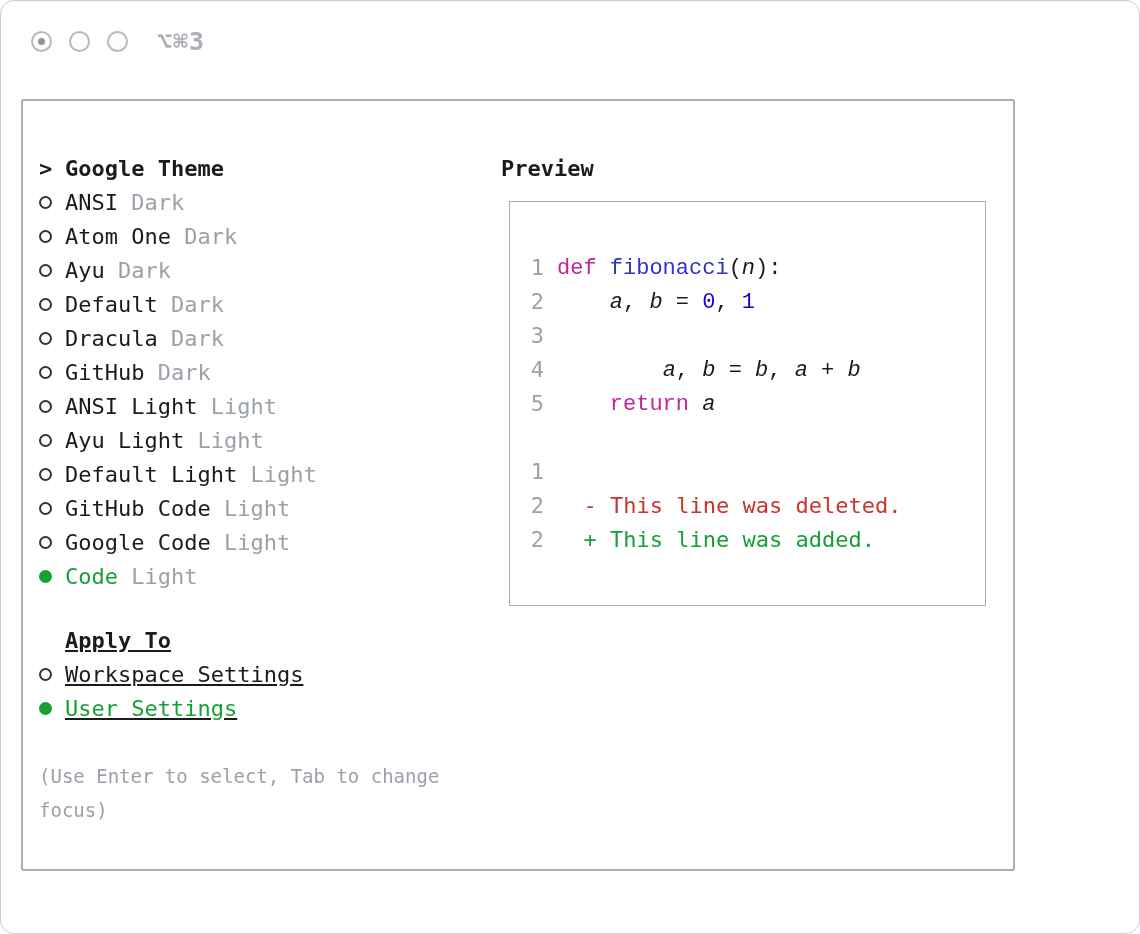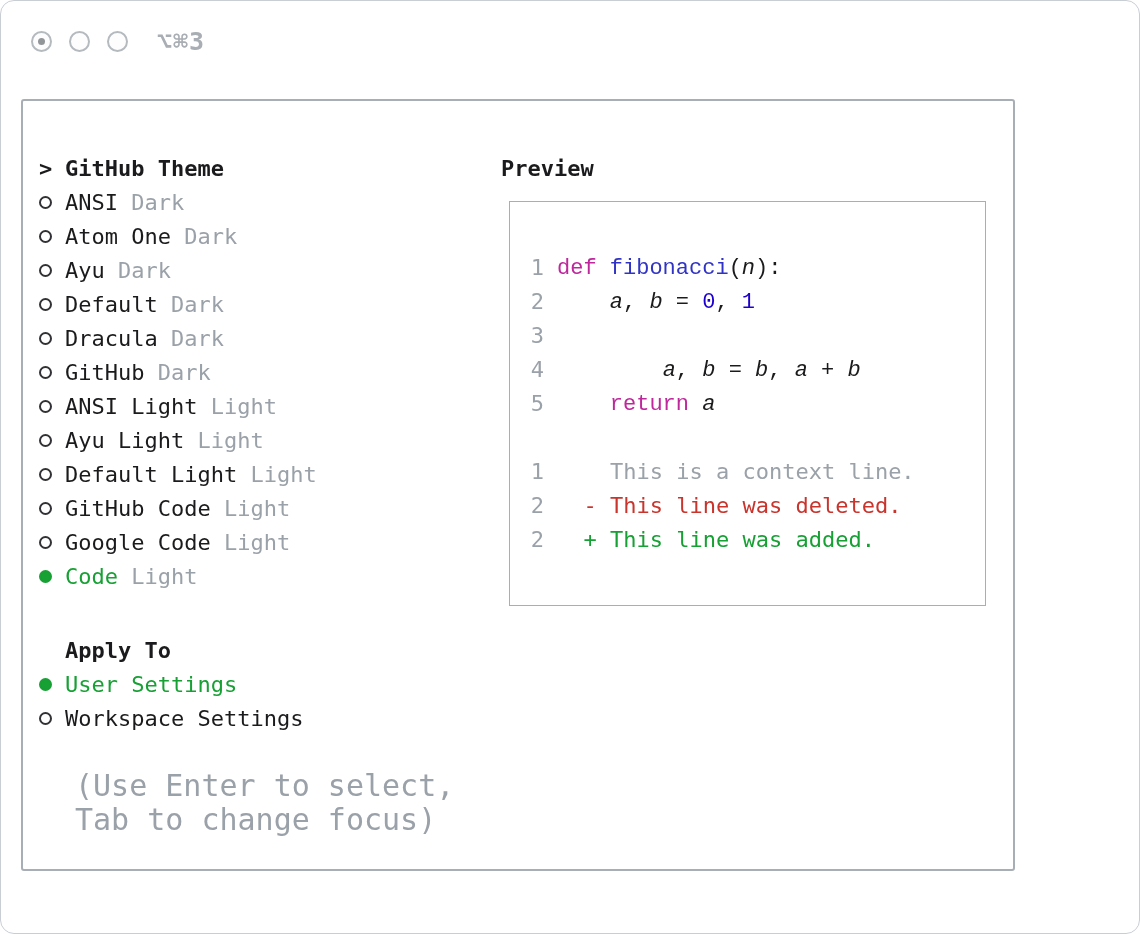--- a/index.html
+++ b/index.html
@@ -29,25 +29,24 @@
   .right { position: absolute; left: 478px; top: 50px; width: 502px; }
   .row { display: flex; align-items: center; height: 34px; font-size: 22px; }
   .row span { white-space: pre; }
   .lead { flex: none; width: 26px; display: flex; align-items: center; }
   .bold { font-weight: bold; }
   .radio { width: 13px; height: 13px; border: 2px solid #323236; border-radius: 50%; }
   .radio-on { border-color: var(--c-green, #17a034); background: var(--c-green, #17a034); }
   .name { color: var(--c-text, #1b1b1d); }
   .name.sel { color: var(--c-green, #17a034); }
   .tag { color: var(--c-muted, #9aa1a8); }
-  .apply { margin-top: 40px; }
+  .apply { margin-top: 30px; text-decoration: underline; }
   .help {
-    margin-top: 34px; width: 448px; font-size: 30px; line-height: 34px;
+    margin-top: 34px; width: 448px; font-size: 19px; line-height: 34px;
     color: var(--c-muted, #9aa1a8);
-    margin-left: 36px;
   }
   .pbox {
     margin-left: 8px; margin-top: 16px; width: 477px; height: 405px;
     border: 1.5px solid var(--c-border, #a8aeb5); padding: 48px 0 0 20px; background: #fff;
   }
   .cline { display: flex; align-items: center; height: 34px; font-size: 22px; }
   .ln { flex: none; width: 14px; text-align: right; color: var(--c-muted, #9aa1a8); }
   .ctext { margin-left: 13px; white-space: pre; }
   .ctext span { white-space: pre; font-family: Liberation Mono, monospace; }
   .diff { margin-top: 34px; }
@@ -71,21 +70,21 @@
       </span>
     <span class="tl"></span>
     <span class="tl"></span>
     <span class="shortcut">⌥⌘3</span>
   </div>
 
   <div class="panel">
     <div class="left">
       <div class="row">
         <span class="lead bold">&gt;</span>
-        <span class="bold">GitHub Theme</span>
+        <span class="bold">Google Theme</span>
       </div>
 
       <div>
           <div class="row">
             <span class="lead"><span class="radio"></span></span>
             <span class="name">ANSI</span>
             <span class="tag"> Dark</span>
           </div>
           <div class="row">
             <span class="lead"><span class="radio"></span></span>
@@ -144,26 +143,26 @@
           </div>
         </div>
 
       <div class="apply">
         <div class="row">
           <span class="lead"></span>
           <span class="bold">Apply To</span>
         </div>
         <div>
             <div class="row">
+              <span class="lead"><span class="radio"></span></span>
+              <span class="name">Workspace Settings</span>
+            </div>
+            <div class="row">
               <span class="lead"><span class="radio radio-on"></span></span>
               <span class="name sel">User Settings</span>
-            </div>
-            <div class="row">
-              <span class="lead"><span class="radio"></span></span>
-              <span class="name">Workspace Settings</span>
             </div>
           </div>
       </div>
 
       <div class="help">(Use Enter to select, Tab to change focus)</div>
     </div>
 
     <div class="right">
       <div class="row bold">Preview</div>
       <div class="pbox">
@@ -184,21 +183,20 @@
               <span class="ctext"><span class="tok-pl">        </span><span class="tok-var">a</span><span class="tok-pl">, </span><span class="tok-var">b</span><span class="tok-pl"> = </span><span class="tok-var">b</span><span class="tok-pl">, </span><span class="tok-var">a</span><span class="tok-pl"> + </span><span class="tok-var">b</span></span>
             </div>
             <div class="cline">
               <span class="ln">5</span>
               <span class="ctext"><span class="tok-pl">    </span><span class="tok-kw">return</span><span class="tok-pl"> </span><span class="tok-var">a</span></span>
             </div>
           </div>
         <div class="diff">
             <div class="cline">
               <span class="ln">1</span>
-              <span class="ctext tok-gray">    This is a context line.</span>
             </div>
             <div class="cline">
               <span class="ln">2</span>
               <span class="ctext tok-del">  - This line was deleted.</span>
             </div>
             <div class="cline">
               <span class="ln">2</span>
               <span class="ctext tok-add">  + This line was added.</span>
             </div>
           </div>

